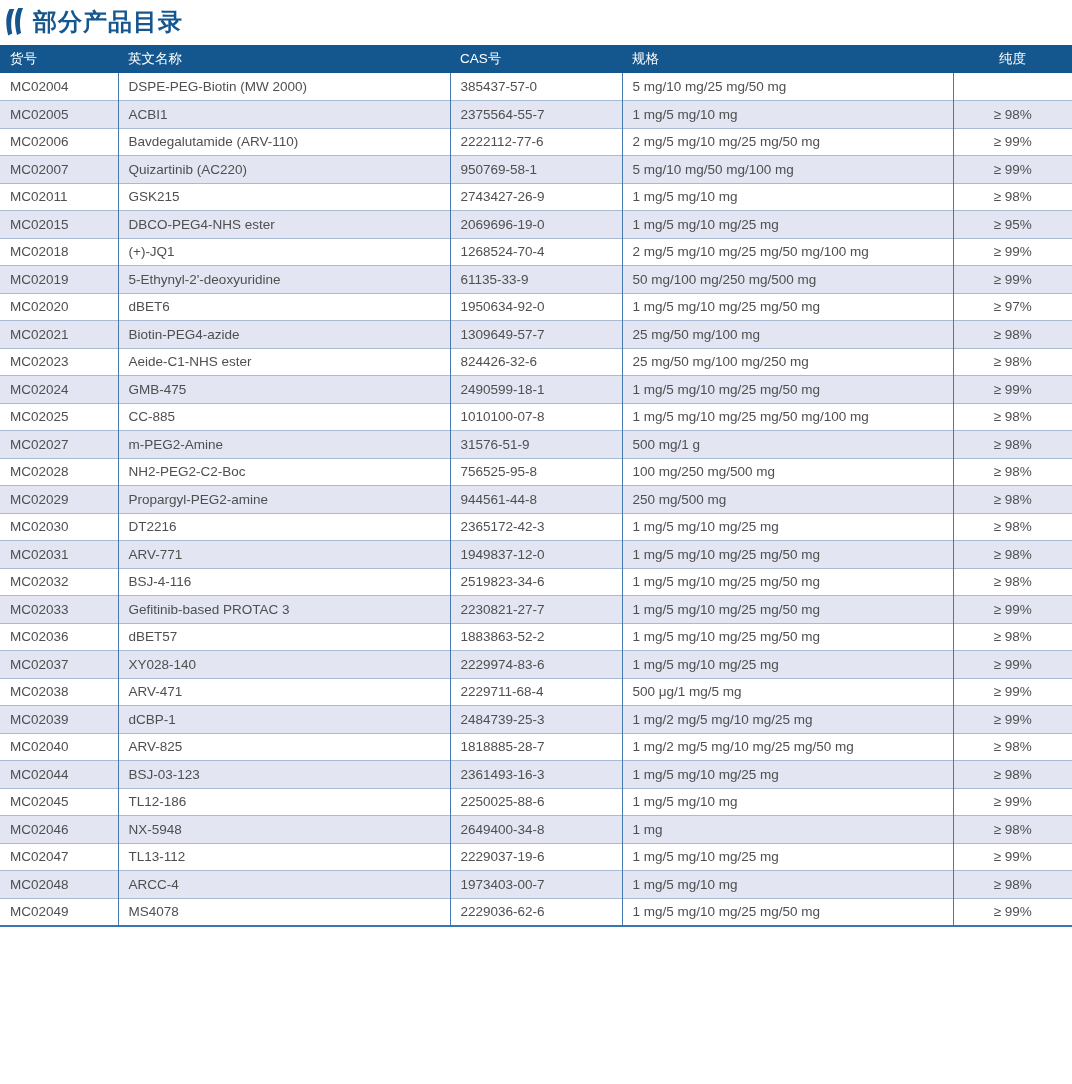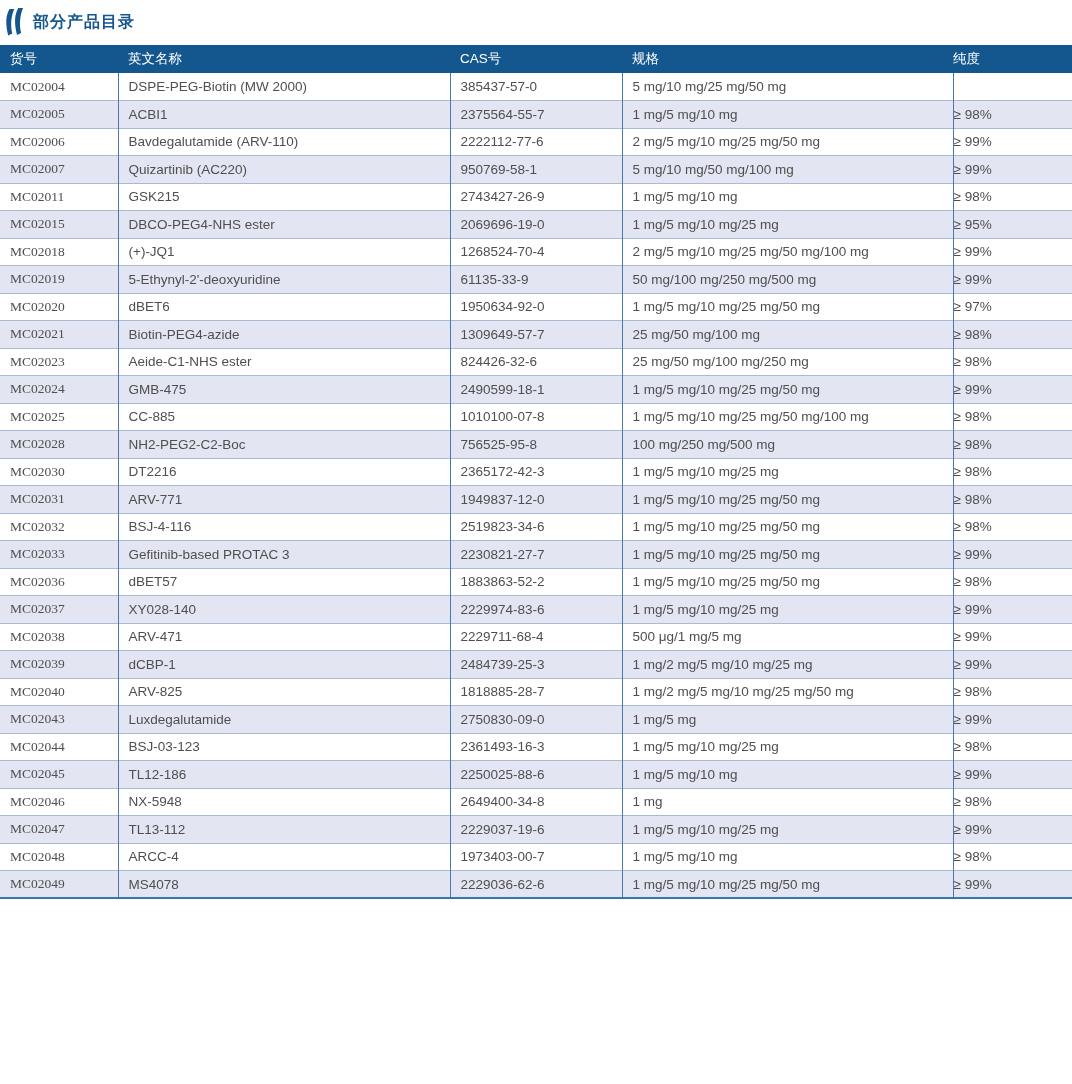--- a/index.html
+++ b/index.html
@@ -3,37 +3,37 @@
 <meta charset="utf-8">
 <style>
   :root{
     --header-bg:#14578e; --title:#15568f; --stripe:#e3e6f2;
     --col-border:#4679ae; --row-border:#a9bbd2; --bottom-border:#3a76ad; --text:#4f4f4f;
   }
   *{box-sizing:border-box;}
   html,body{margin:0;padding:0;background:#fff;}
   body{width:1072px;font-family:"Liberation Sans","DejaVu Sans",sans-serif;}
   .title-row{display:flex;align-items:center;gap:9px;padding:8px 0 9px 2px;height:45px;}
-  .title-row h1{margin:0;font-size:16px;font-weight:700;color:var(--title);letter-spacing:1px;}
+  .title-row h1{margin:0;font-size:24px;font-weight:700;color:var(--title);letter-spacing:1px;}
   .bullet{flex:0 0 auto;}
   .bullet path{fill:var(--title);}
   table{border-collapse:collapse;table-layout:fixed;width:1072px;}
   thead th{
     background:var(--header-bg);color:#ffffff;font-weight:400;font-size:13.5px;
     text-align:left;padding:0 0 0 10px;height:28px;white-space:nowrap;
   }
   tbody td{
     height:27.5px;padding:0 4px 0 10px;font-size:13.5px;color:var(--text);
     border-left:1px solid var(--col-border);white-space:nowrap;overflow:hidden;
   }
-  tbody td:first-child{border-left:none;font-family:Liberation Serif, serif;}
+  tbody td:first-child{border-left:none;}
   tbody tr:nth-child(even){background:var(--stripe);}
   tbody tr + tr td{border-top:1px solid var(--row-border);}
   tbody tr:last-child td{border-bottom:2px solid var(--bottom-border);}
-  th.center,td.center{padding-left:0;padding-right:0;}
+  th.center,td.center{text-align:center;padding-left:0;padding-right:0;}
 </style>
 </head>
 <body>
 
 <div class="page">
   <div class="title-row">
     <svg class="bullet" width="22" height="30" viewBox="0 0 22 30" aria-hidden="true">
       <path d="M7.5,2 C3.8,8.5 3.2,16 6.2,28.5 L10.3,26.5 C8.1,17 9.4,8.5 12.3,2 Z"></path>
       <path d="M16.3,1 C12.6,7.5 12.0,15.5 15.0,28 L19.1,26 C16.9,16.5 18.2,7.5 21.1,1 Z"></path>
     </svg>
@@ -143,27 +143,41 @@
       <td class="center">≥ 99%</td>
     </tr>
         <tr>
       <td>MC02025</td>
       <td>CC-885</td>
       <td>1010100-07-8</td>
       <td>1 mg/5 mg/10 mg/25 mg/50 mg/100 mg</td>
       <td class="center">≥ 98%</td>
     </tr>
         <tr>
+      <td>MC02027</td>
+      <td>m-PEG2-Amine</td>
+      <td>31576-51-9</td>
+      <td>500 mg/1 g</td>
+      <td class="center">≥ 98%</td>
+    </tr>
+        <tr>
       <td>MC02028</td>
       <td>NH2-PEG2-C2-Boc</td>
       <td>756525-95-8</td>
       <td>100 mg/250 mg/500 mg</td>
       <td class="center">≥ 98%</td>
     </tr>
         <tr>
+      <td>MC02029</td>
+      <td>Propargyl-PEG2-amine</td>
+      <td>944561-44-8</td>
+      <td>250 mg/500 mg</td>
+      <td class="center">≥ 98%</td>
+    </tr>
+        <tr>
       <td>MC02030</td>
       <td>DT2216</td>
       <td>2365172-42-3</td>
       <td>1 mg/5 mg/10 mg/25 mg</td>
       <td class="center">≥ 98%</td>
     </tr>
         <tr>
       <td>MC02031</td>
       <td>ARV-771</td>
       <td>1949837-12-0</td>
@@ -213,27 +227,20 @@
       <td class="center">≥ 99%</td>
     </tr>
         <tr>
       <td>MC02040</td>
       <td>ARV-825</td>
       <td>1818885-28-7</td>
       <td>1 mg/2 mg/5 mg/10 mg/25 mg/50 mg</td>
       <td class="center">≥ 98%</td>
     </tr>
         <tr>
-      <td>MC02043</td>
-      <td>Luxdegalutamide</td>
-      <td>2750830-09-0</td>
-      <td>1 mg/5 mg</td>
-      <td class="center">≥ 99%</td>
-    </tr>
-        <tr>
       <td>MC02044</td>
       <td>BSJ-03-123</td>
       <td>2361493-16-3</td>
       <td>1 mg/5 mg/10 mg/25 mg</td>
       <td class="center">≥ 98%</td>
     </tr>
         <tr>
       <td>MC02045</td>
       <td>TL12-186</td>
       <td>2250025-88-6</td>

